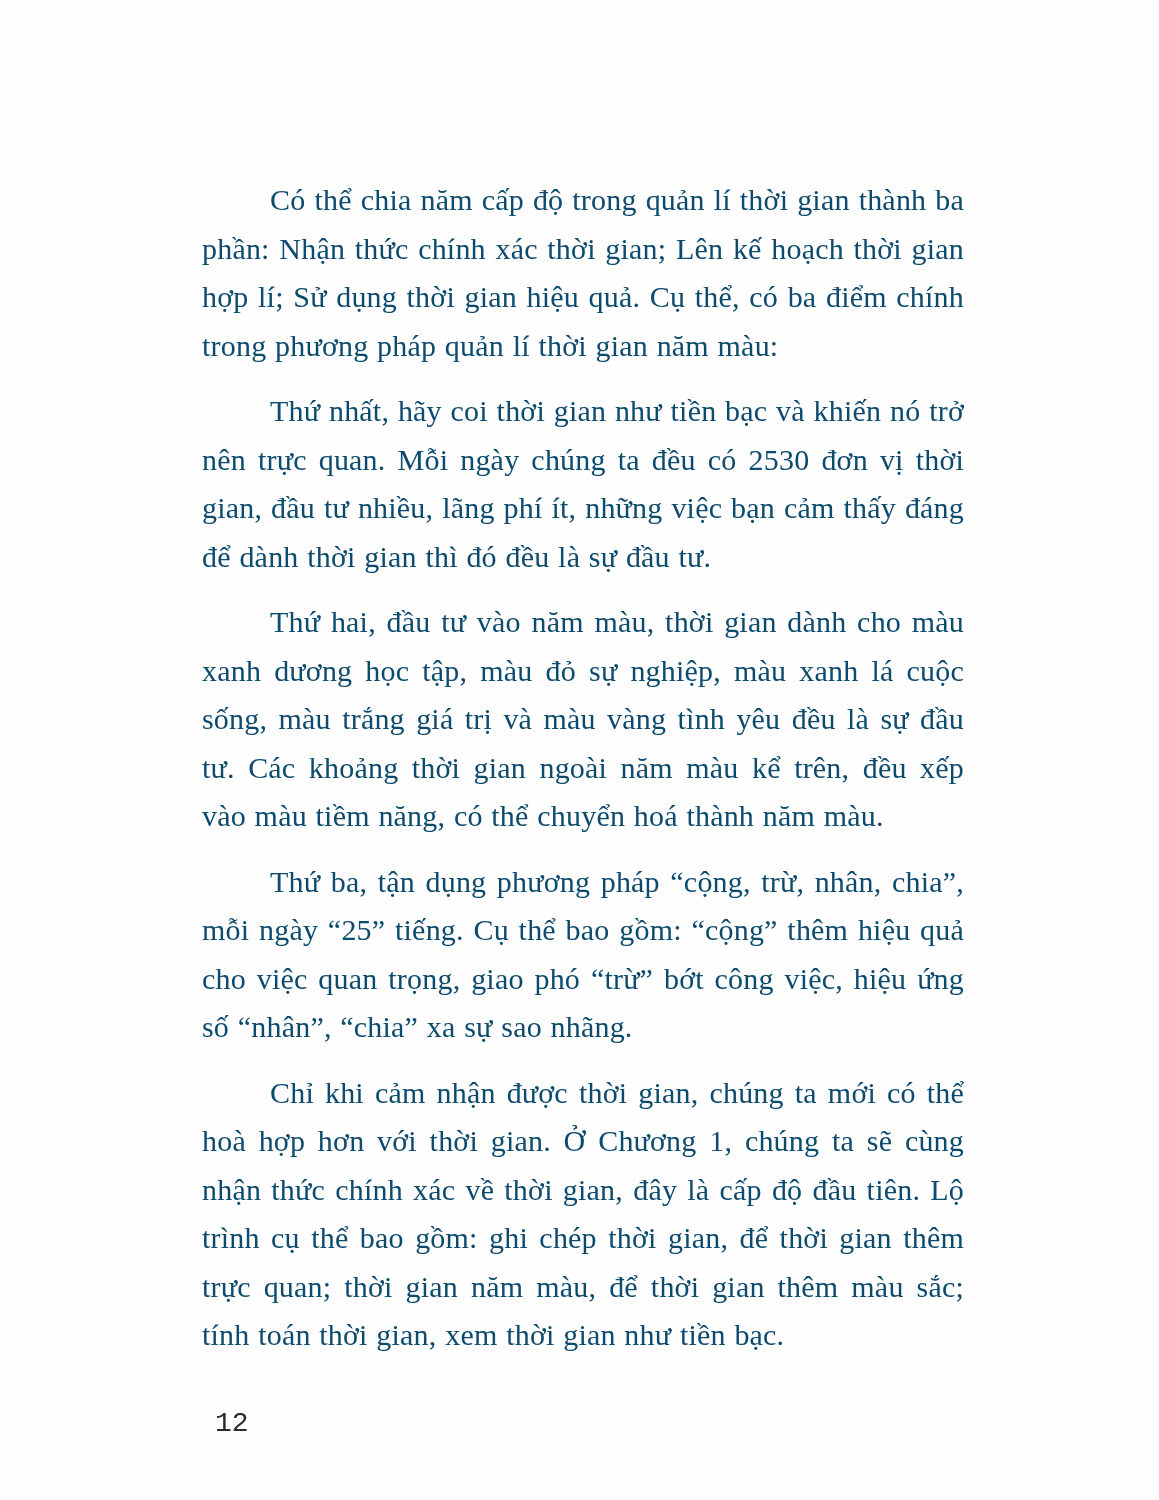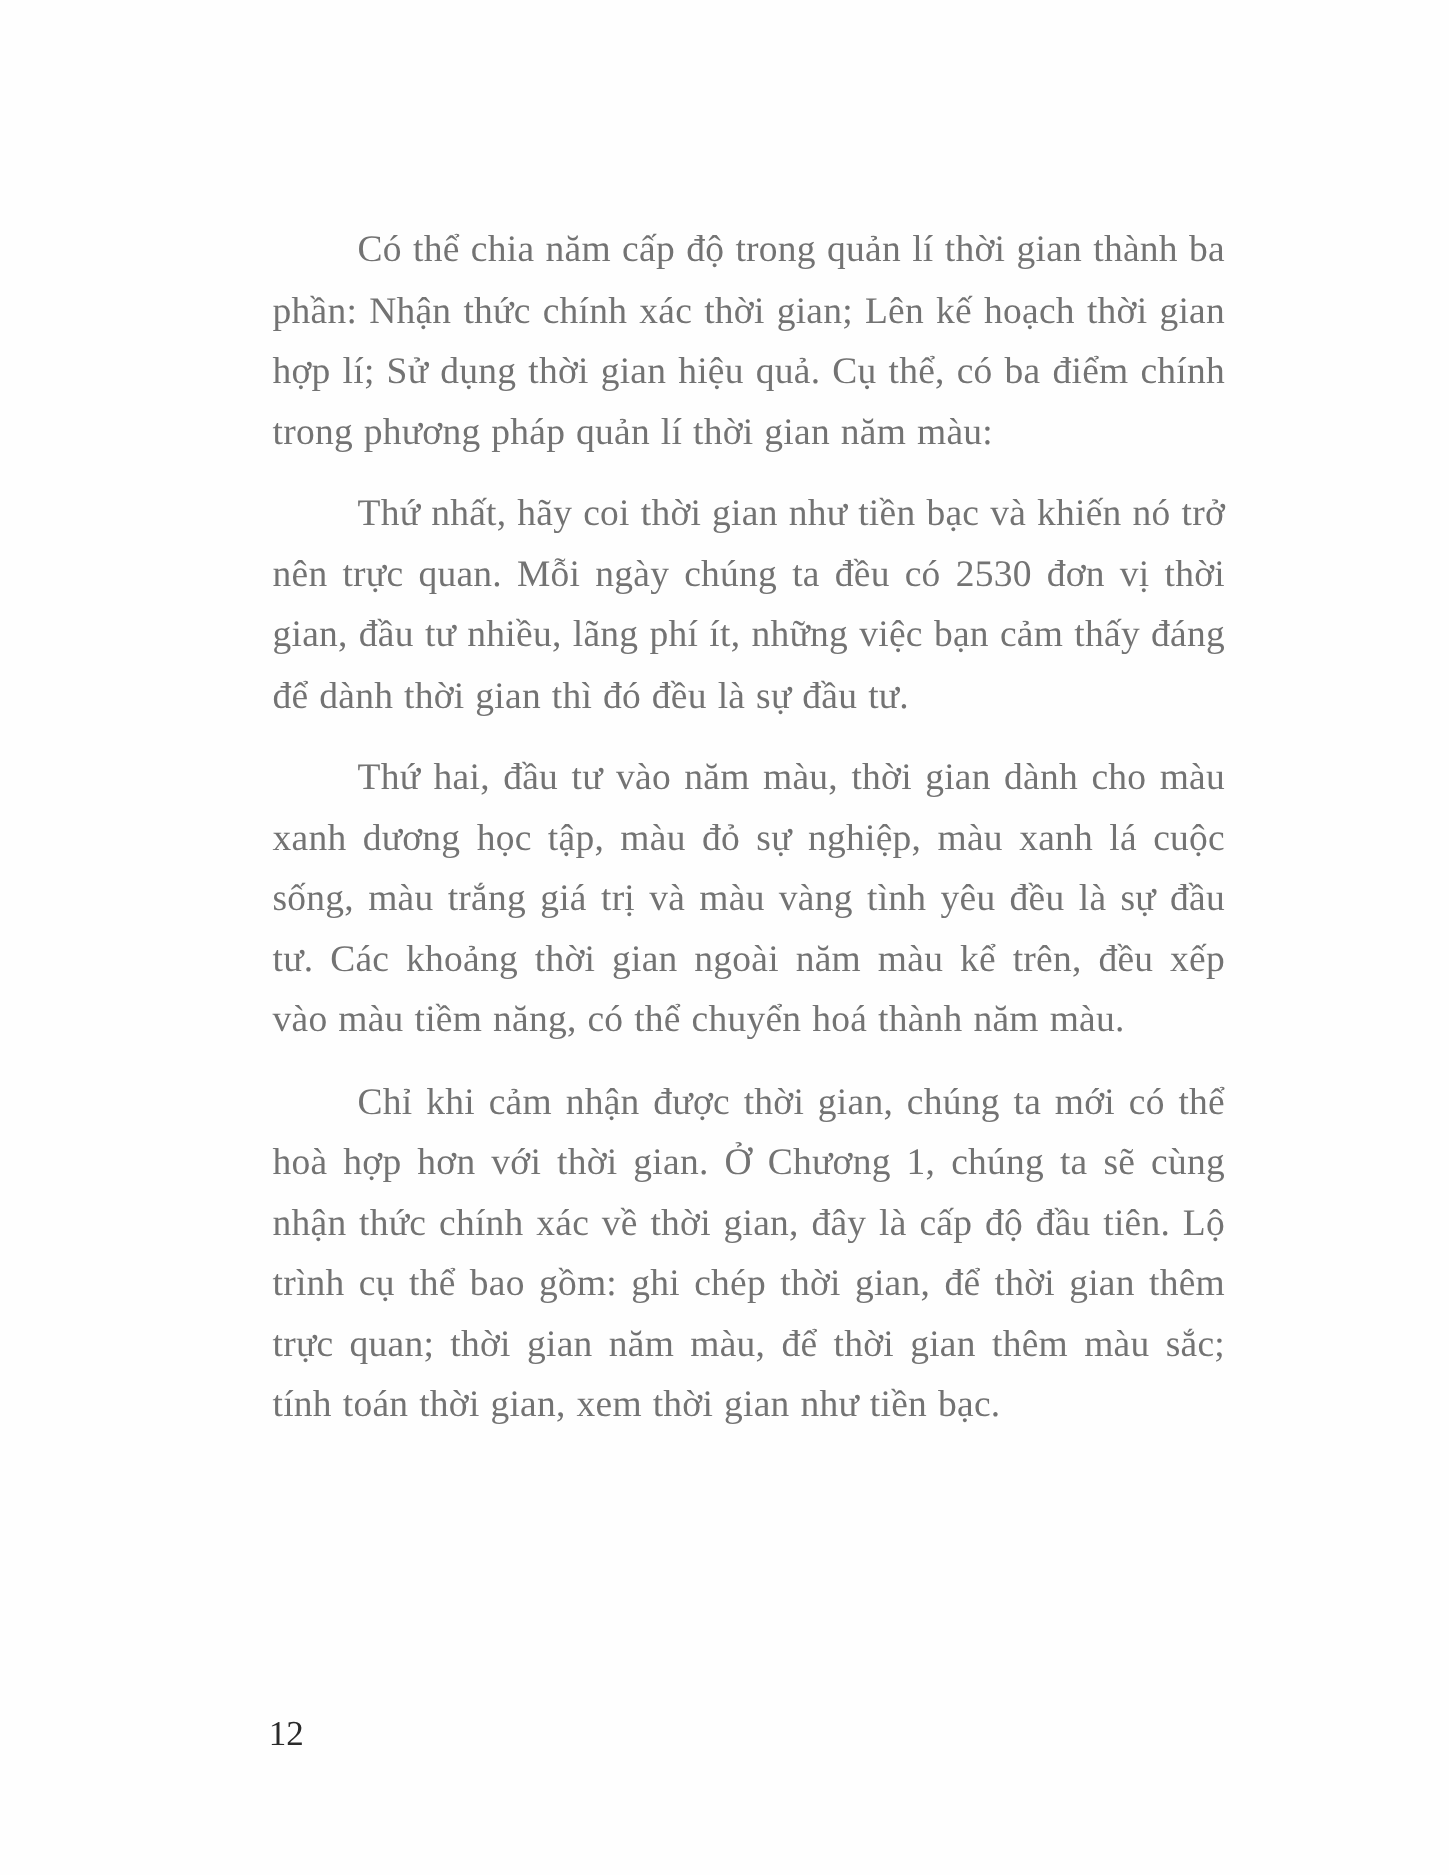--- a/index.html
+++ b/index.html
@@ -10,48 +10,49 @@
   .page {
     position: relative;
     width: 1159px;
     height: 1500px;
     background: #fefefe;
     overflow: hidden;
     font-family: "Liberation Serif", "DejaVu Serif", serif;
   }
   .text-block {
     position: absolute;
-    left: 218px;
+    left: 202px;
     top: 176px;
     width: 762px;
-    color: #737373;
+    color: #0c4a6e;
     font-family: Liberation Serif, serif;
   }
   .text-block p {
     margin: 0 0 17px 0;
     font-size: 30px;
     line-height: 48.5px;
     text-align: justify;
     text-indent: 68px;
     letter-spacing: 0.2px;
     word-spacing: 1px;
   }
   .page-number {
     position: absolute;
     left: 215px;
-    top: 1372px;
-    font-family: Liberation Serif, serif;
+    top: 1408px;
+    font-family: Liberation Mono, monospace;
     font-size: 28px;
     color: #2a2a2a;
   }
 </style>
 </head>
 <body>
 
 <div class="page">
   <div class="text-block">
     <p>Có thể chia năm cấp độ trong quản lí thời gian thành ba phần: Nhận thức chính xác thời gian; Lên kế hoạch thời gian hợp lí; Sử dụng thời gian hiệu quả. Cụ thể, có ba điểm chính trong phương pháp quản lí thời gian năm màu:</p>
     <p>Thứ nhất, hãy coi thời gian như tiền bạc và khiến nó trở nên trực quan. Mỗi ngày chúng ta đều có 2530 đơn vị thời gian, đầu tư nhiều, lãng phí ít, những việc bạn cảm thấy đáng để dành thời gian thì đó đều là sự đầu tư.</p>
     <p>Thứ hai, đầu tư vào năm màu, thời gian dành cho màu xanh dương học tập, màu đỏ sự nghiệp, màu xanh lá cuộc sống, màu trắng giá trị và màu vàng tình yêu đều là sự đầu tư. Các khoảng thời gian ngoài năm màu kể trên, đều xếp vào màu tiềm năng, có thể chuyển hoá thành năm màu.</p>
+    <p>Thứ ba, tận dụng phương pháp “cộng, trừ, nhân, chia”, mỗi ngày “25” tiếng. Cụ thể bao gồm: “cộng” thêm hiệu quả cho việc quan trọng, giao phó “trừ” bớt công việc, hiệu ứng số “nhân”, “chia” xa sự sao nhãng.</p>
     <p>Chỉ khi cảm nhận được thời gian, chúng ta mới có thể hoà hợp hơn với thời gian. Ở Chương 1, chúng ta sẽ cùng nhận thức chính xác về thời gian, đây là cấp độ đầu tiên. Lộ trình cụ thể bao gồm: ghi chép thời gian, để thời gian thêm trực quan; thời gian năm màu, để thời gian thêm màu sắc; tính toán thời gian, xem thời gian như tiền bạc.</p>
   </div>
   <div class="page-number">12</div>
 </div>
 
 </body></html>

